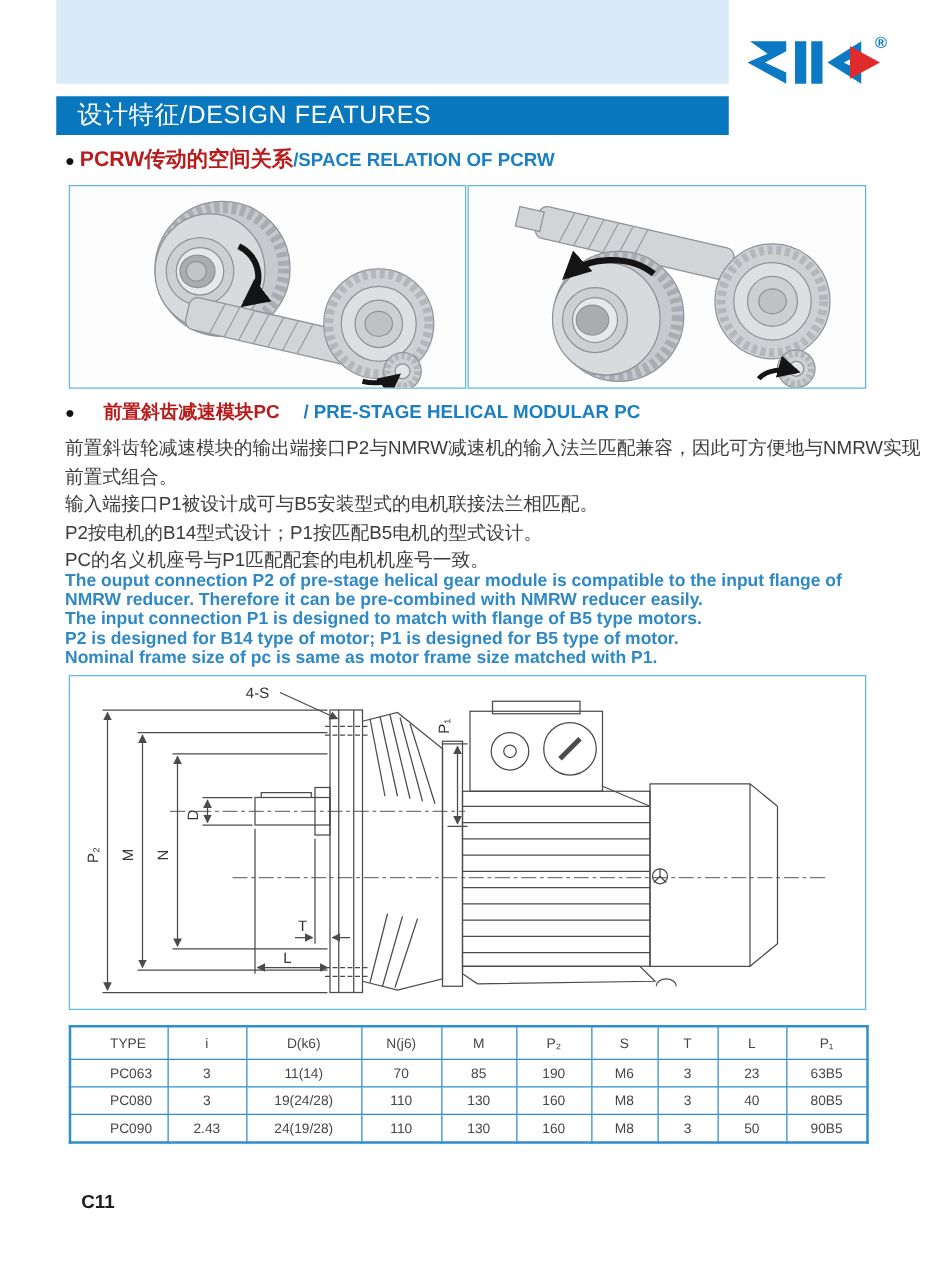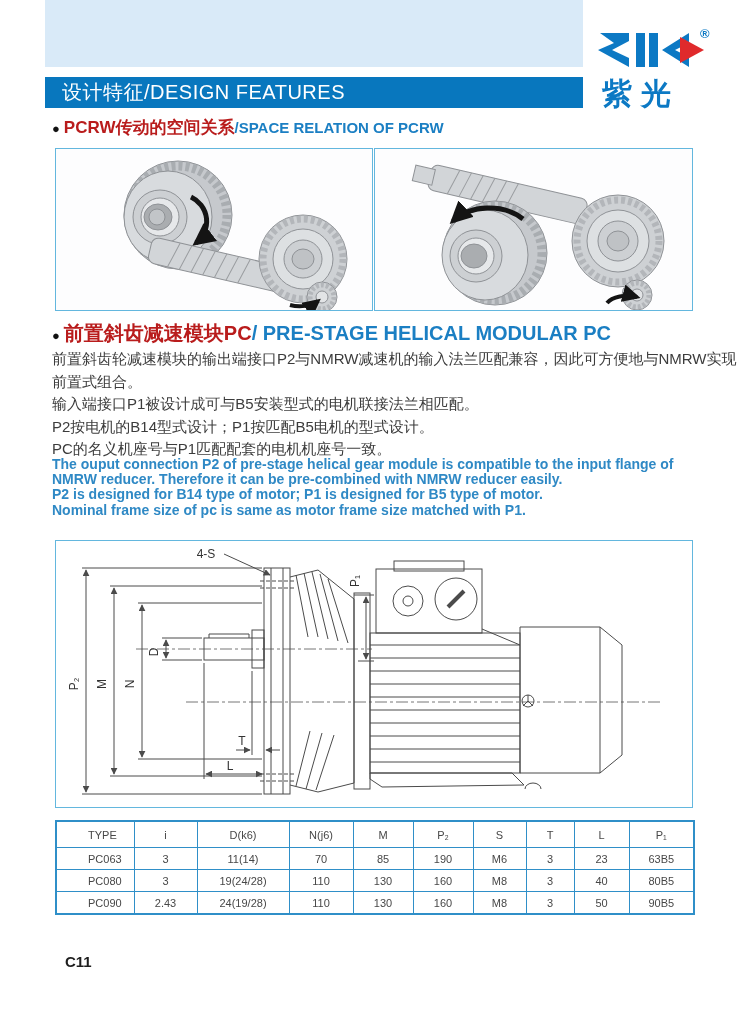--- a/index.html
+++ b/index.html
@@ -23,21 +23,21 @@
              font-size:13px;font-weight:bold;}
   .brand-cn{position:absolute;left:6px;top:44px;color:var(--logo-blue);
             font-size:30px;font-weight:bold;letter-spacing:9px;white-space:nowrap;}
 
   .bullet-line{left:52px;display:flex;align-items:baseline;font-weight:bold;white-space:nowrap;}
   .bullet-line .dot{font-size:13px;color:#111;margin-right:4px;}
   .bullet-line .cn{font-size:17px;color:#b91c1c;}
   .bullet-line .en{font-size:15px;color:var(--accent-blue);}
   #bullet1{top:116px;}
   #bullet2{top:320px;}
-  #bullet2 .cn,#bullet2 .en{font-size:20px;}
+  #bullet2 .cn,#bullet2 .en{font-size:15px;margin-left:19px;}
 
   .img-box{top:148px;height:163px;background:#fdfdfe;border:1px solid var(--box-border);
            box-sizing:border-box;}
   #img-box-left{left:55px;width:318px;}
   #img-box-right{left:374px;width:319px;}
 
   .cn-par{left:52px;top:348px;width:660px;}
   .cn-par div{font-size:15px;line-height:22.5px;color:var(--cn-text);white-space:nowrap;}
   .en-par{left:52px;top:457px;width:670px;}
   .en-par div{font-size:14px;line-height:15.2px;color:var(--en-text);font-weight:bold;white-space:nowrap;}
@@ -71,21 +71,20 @@
 
 <div class="abs logo">
   <svg width="118" height="40" viewBox="0 0 118 40" aria-label="ZIK">
     <polygon points="33,3 4,3 18,13 2,20 33,37 33,28 16,20 33,11" fill="#0c79c4"></polygon>
     <rect x="40" y="3" width="9" height="34" fill="#0c79c4"></rect>
     <rect x="53" y="3" width="9" height="34" fill="#0c79c4"></rect>
     <polygon points="93,3 66,20 93,37 93,27 79,20 93,13" fill="#0c79c4"></polygon>
     <polygon points="84,7 108,20 84,33" fill="#e02a2c"></polygon>
   </svg>
   <span class="reg">®</span>
-  <span class="brand-cn">紫光</span>
 </div>
 
 <div class="abs bullet-line" id="bullet1">
   <span class="dot">●</span>
   <span class="cn">PCRW传动的空间关系 </span>
   <span class="en">/SPACE RELATION OF PCRW</span>
 </div>
 
 <div class="abs img-box" id="img-box-left">
   <svg width="316" height="161" viewBox="0 0 316 161">
@@ -163,20 +162,21 @@
 <div class="abs cn-par">
     <div>前置斜齿轮减速模块的输出端接口P2与NMRW减速机的输入法兰匹配兼容，因此可方便地与NMRW实现</div>
     <div>前置式组合。</div>
     <div>输入端接口P1被设计成可与B5安装型式的电机联接法兰相匹配。</div>
     <div>P2按电机的B14型式设计；P1按匹配B5电机的型式设计。</div>
     <div>PC的名义机座号与P1匹配配套的电机机座号一致。</div>
   </div>
 <div class="abs en-par">
     <div>The ouput connection P2 of pre-stage helical gear module is compatible to the  input flange of</div>
     <div>NMRW reducer. Therefore it can be pre-combined with NMRW reducer easily.</div>
+    <div>The input connection P1 is designed to match with flange of B5 type motors.</div>
     <div>P2 is designed for B14 type of motor; P1 is designed for B5 type of motor.</div>
     <div>Nominal frame size of pc is same as motor frame size matched with P1.</div>
   </div>
 
 <div class="abs drawing-box">
   <svg width="636" height="266" viewBox="0 0 636 266">
     <defs>
       <marker id="ar" viewBox="0 0 10 10" refX="9" refY="5" markerWidth="7" markerHeight="7" orient="auto-start-reverse">
         <path d="M0,0 L10,5 L0,10 Z" fill="#4b4b4b"></path>
       </marker>

